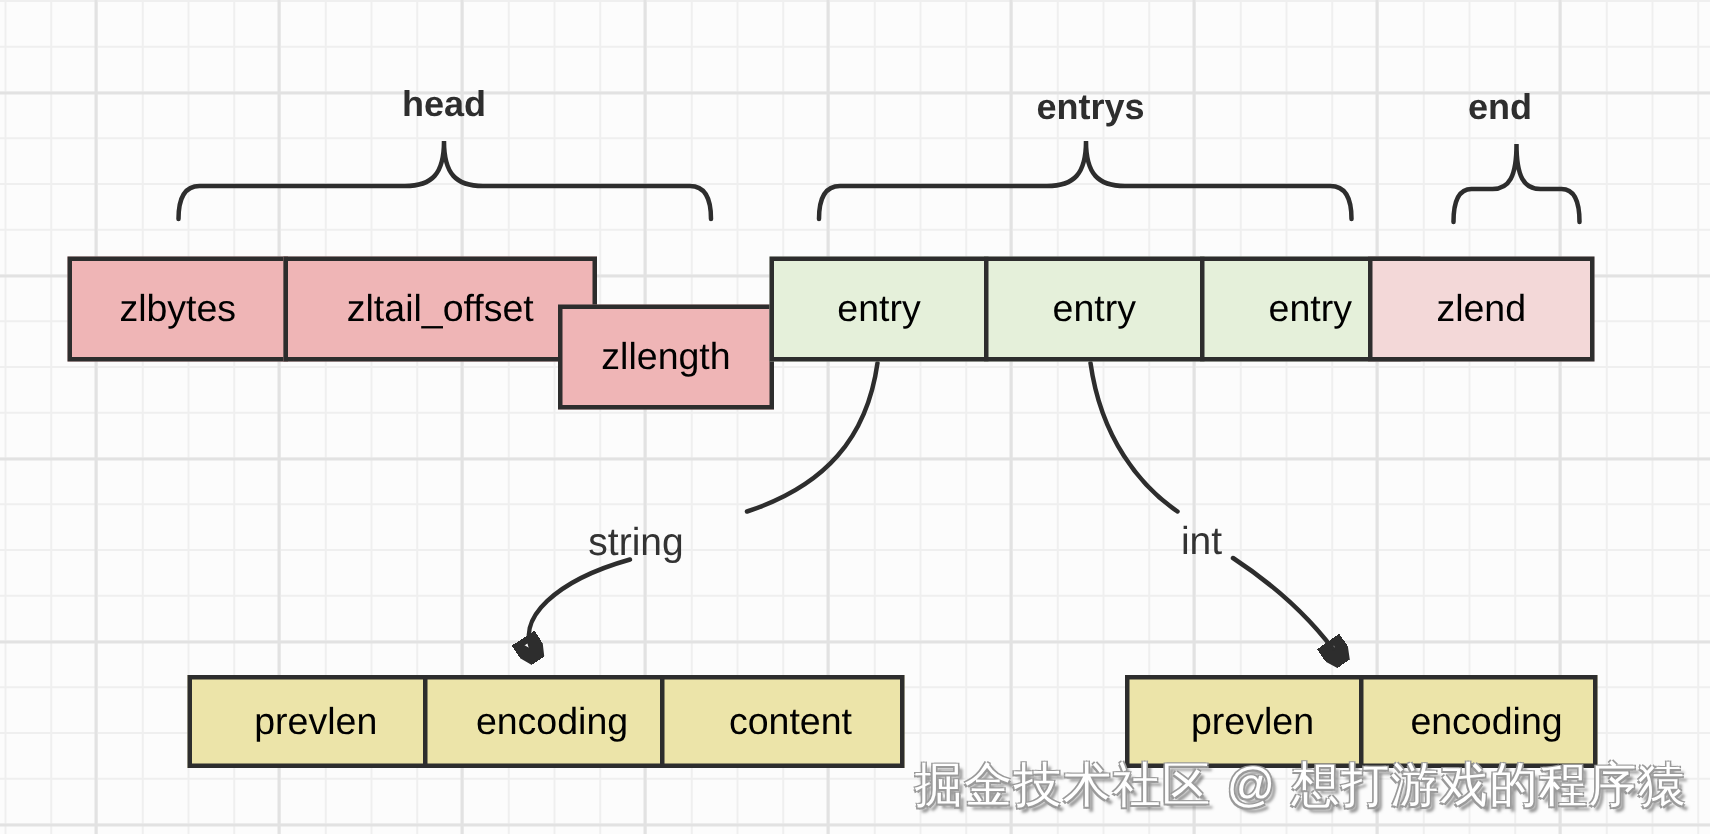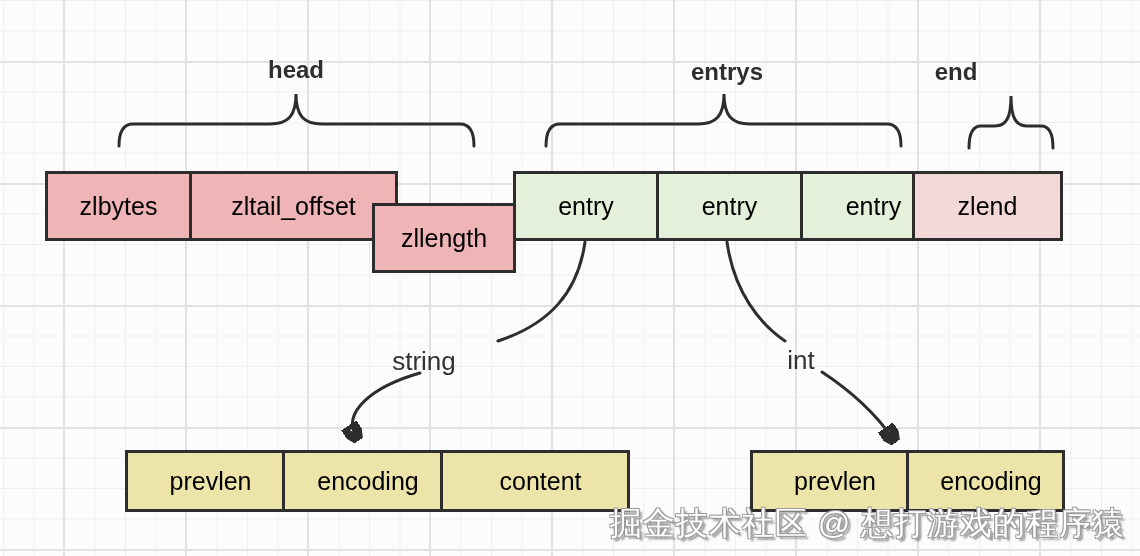--- a/index.html
+++ b/index.html
@@ -72,35 +72,35 @@
     <path d="M 546 146 Q 546 124 560 124 L 698 124 C 716 124 724 116 724 94 C 724 116 732 124 750 124 L 887 124 Q 901 124 901 146"></path>
     <path d="M 969 148 Q 969 126 981 126 L 995 126 C 1006 126 1011 118 1011 96 C 1011 118 1016 126 1027 126 L 1041 126 Q 1053 126 1053 148"></path>
     <path d="M 585 242 C 578 292 550 324 498 341"></path>
     <path marker-end="url(#ah)" d="M 420 373 C 374 386 340 412 357 438"></path>
     <path d="M 727 242 C 734 292 760 324 785 341"></path>
     <path marker-end="url(#ah)" d="M 822 372 C 854 393 878 417 894 440"></path>
   </svg>
 
   <div class="section-label" style="left:296px;top:56px;">head</div>
   <div class="section-label" style="left:727px;top:58px;">entrys</div>
-  <div class="section-label" style="left:956px;top:58px;">end</div>
+  <div class="section-label" style="left:1000px;top:58px;">end</div>
 
   <div class="cell row1 head-fill" style="left:45px;width:147px;">zlbytes</div>
   <div class="cell row1 head-fill" style="left:189px;width:209px;">zltail_offset</div>
   <div class="cell row1 head-fill" style="left:372px;width:144px;margin-top:32px;">zllength</div>
   <div class="cell row1 entry-fill" style="left:513px;width:146px;">entry</div>
   <div class="cell row1 entry-fill" style="left:656px;width:147px;">entry</div>
   <div class="cell row1 entry-fill" style="left:800px;width:147px;">entry</div>
   <div class="cell row1 zlend-fill" style="left:912px;width:151px;text-align:center;">zlend</div>
 
   <div class="arrow-label" style="left:424px;top:346px;">string</div>
   <div class="arrow-label" style="left:801px;top:345px;">int</div>
 
   <div class="cell row2 detail-fill" style="left:125px;width:160px;">prevlen</div>
   <div class="cell row2 detail-fill" style="left:282px;width:161px;">encoding</div>
-  <div class="cell row2 detail-fill" style="left:440px;width:190px;">content</div>
+  <div class="cell row2 detail-fill" style="left:440px;width:163px;">content</div>
 
   <div class="cell row2 detail-fill" style="left:750px;width:159px;">prevlen</div>
   <div class="cell row2 detail-fill" style="left:906px;width:159px;">encoding</div>
 
   <div class="watermark">掘金技术社区 @ 想打游戏的程序猿</div>
 
 </div>
 
 </body></html>

